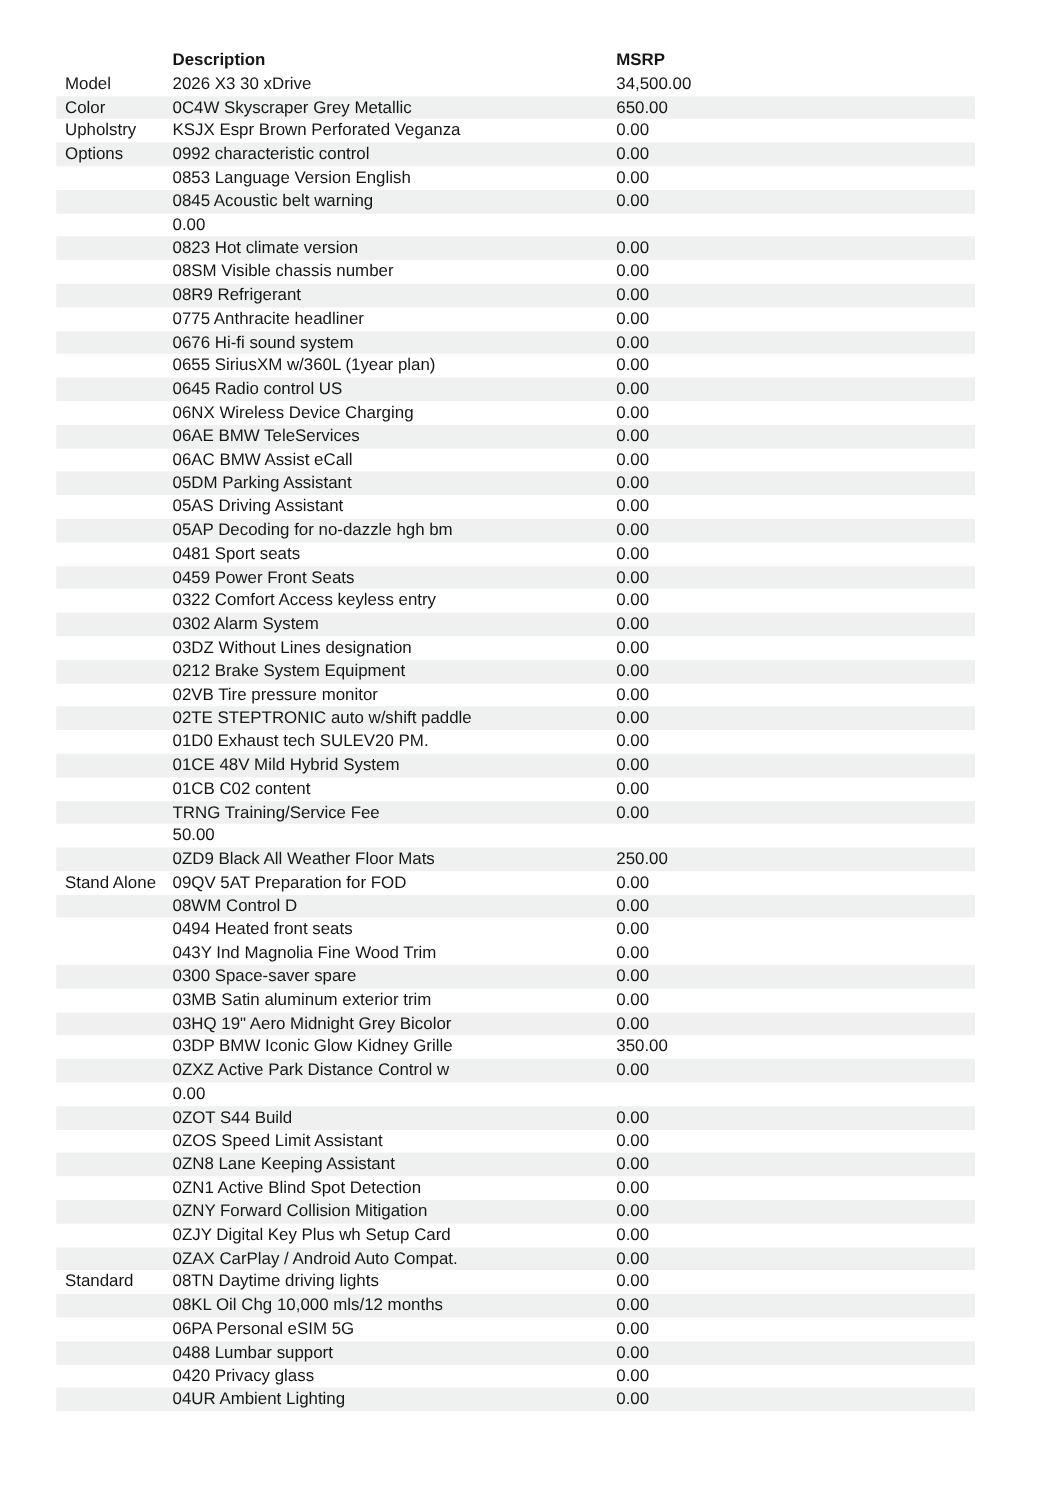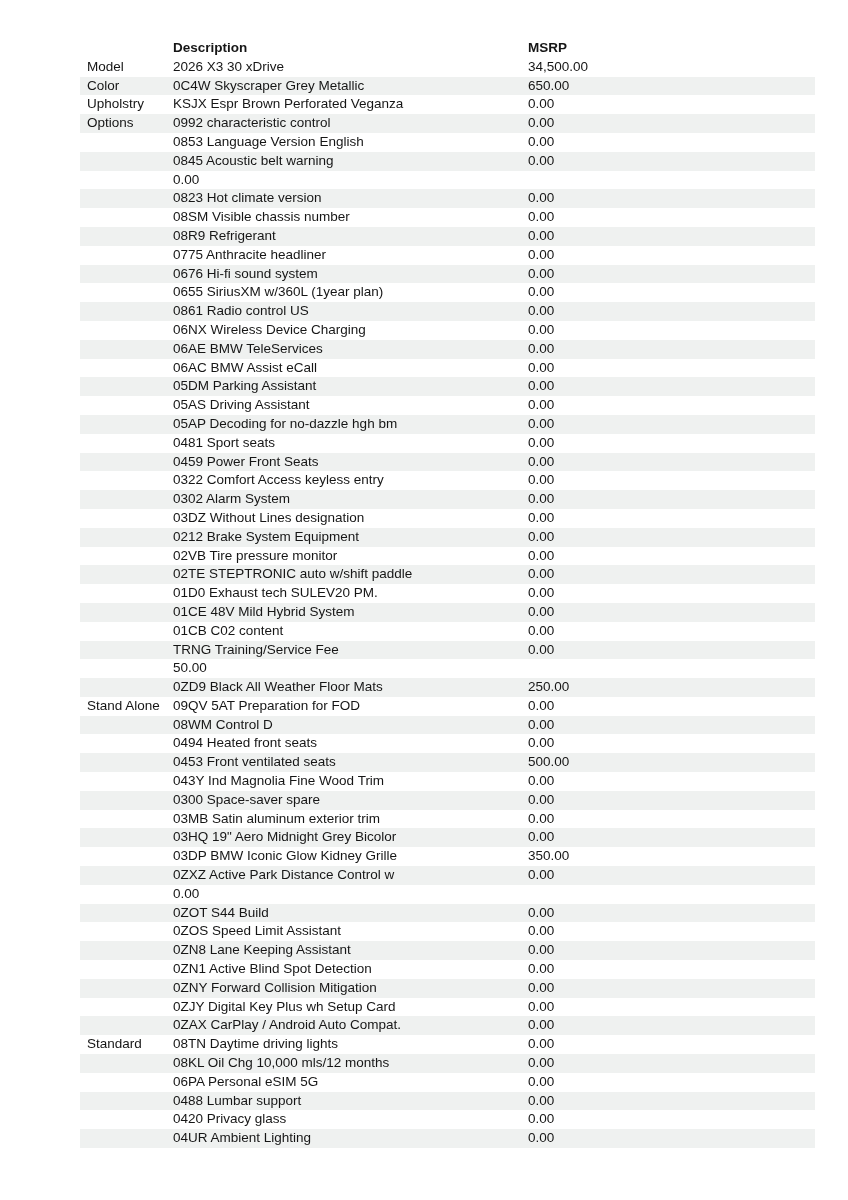--- a/index.html
+++ b/index.html
@@ -12,21 +12,21 @@
     height: 1200px;
     font-family: "Liberation Sans", sans-serif;
     color: #161616;
     overflow: hidden;
   }
   .sheet {
     position: relative;
     padding-top: 39px;
   }
   .price-table {
-    margin-left: 80px;
+    margin-left: 45px;
     width: 735px;
   }
   .row {
     display: grid;
     grid-template-columns: 93px 355px 107px 180px;
     height: 18.8px;
     align-items: center;
     font-size: 13.5px;
     line-height: 18.8px;
     white-space: nowrap;
@@ -133,21 +133,21 @@
     <div class="cell-pad"></div>
   </div>
         <div class="row">
     <div class="cell-category"></div>
     <div class="cell-description">0655 SiriusXM w/360L (1year plan)</div>
     <div class="cell-msrp">0.00</div>
     <div class="cell-pad"></div>
   </div>
         <div class="row striped">
     <div class="cell-category"></div>
-    <div class="cell-description">0861 Radio control US</div>
+    <div class="cell-description">0645 Radio control US</div>
     <div class="cell-msrp">0.00</div>
     <div class="cell-pad"></div>
   </div>
         <div class="row">
     <div class="cell-category"></div>
     <div class="cell-description">06NX Wireless Device Charging</div>
     <div class="cell-msrp">0.00</div>
     <div class="cell-pad"></div>
   </div>
         <div class="row striped">
@@ -272,26 +272,20 @@
         <div class="row striped">
     <div class="cell-category"></div>
     <div class="cell-description">08WM Control D</div>
     <div class="cell-msrp">0.00</div>
     <div class="cell-pad"></div>
   </div>
         <div class="row">
     <div class="cell-category"></div>
     <div class="cell-description">0494 Heated front seats</div>
     <div class="cell-msrp">0.00</div>
-    <div class="cell-pad"></div>
-  </div>
-        <div class="row striped">
-    <div class="cell-category"></div>
-    <div class="cell-description">0453 Front ventilated seats</div>
-    <div class="cell-msrp">500.00</div>
     <div class="cell-pad"></div>
   </div>
         <div class="row">
     <div class="cell-category"></div>
     <div class="cell-description">043Y Ind Magnolia Fine Wood Trim</div>
     <div class="cell-msrp">0.00</div>
     <div class="cell-pad"></div>
   </div>
         <div class="row striped">
     <div class="cell-category"></div>

